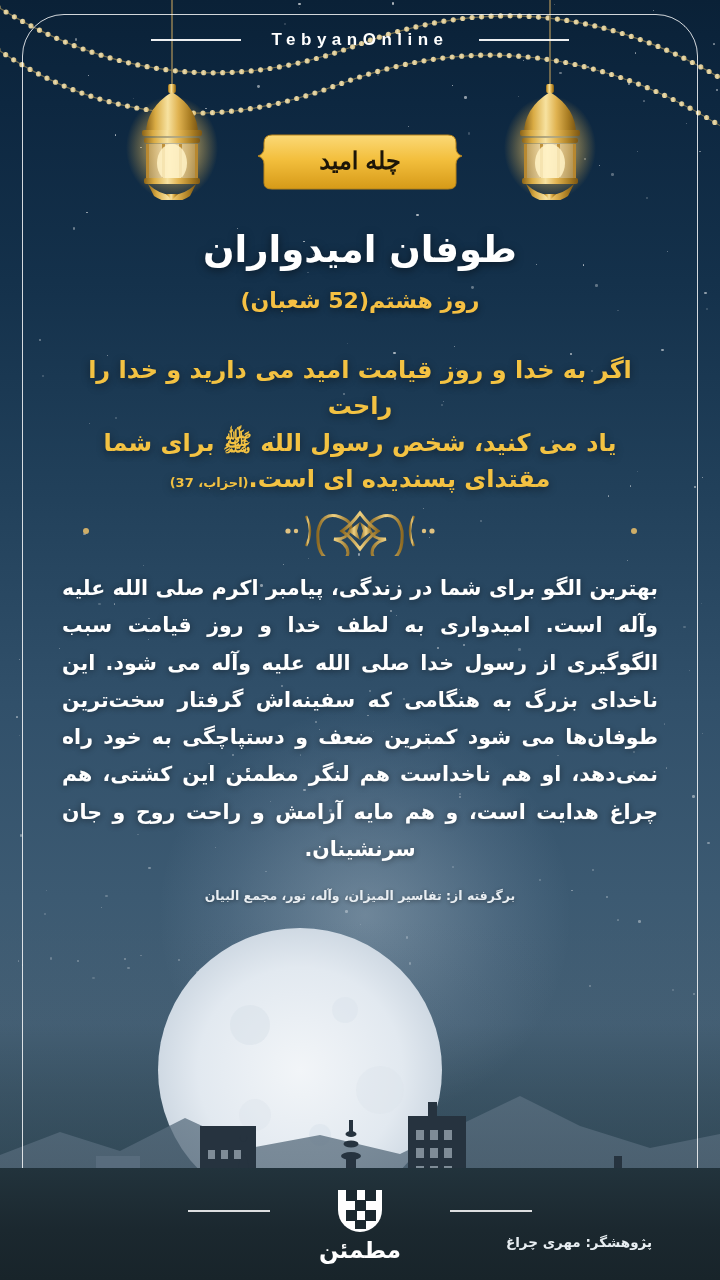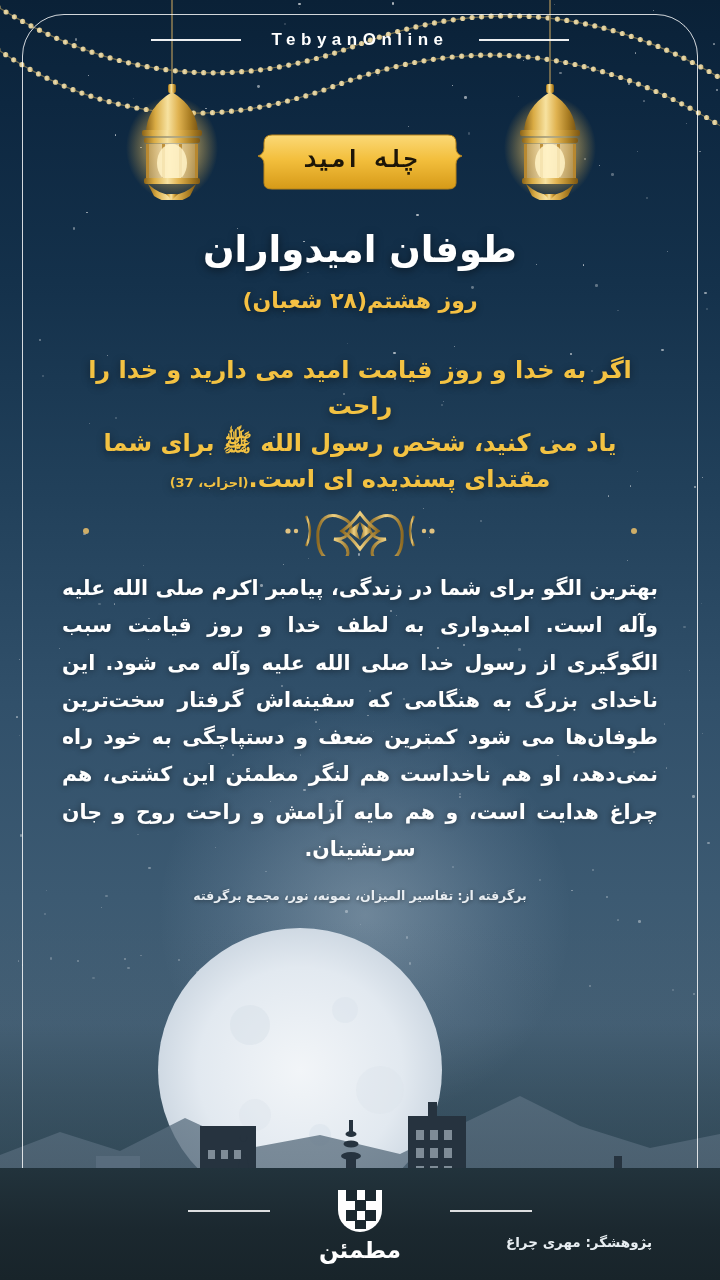--- a/index.html
+++ b/index.html
@@ -75,21 +75,21 @@
   }
   .badge {
     position:relative;
     width:208px; height:58px;
     display:flex; align-items:center; justify-content:center;
   }
   .badge-label {
     position:relative; z-index:3;
     color:#1d1608;
     font-size:24px; font-weight:700;
-    font-family:Liberation Mono, monospace;
+    font-family:Liberation Sans, sans-serif;
     line-height:1;
     transform:translateY(-1px);
   }
 
   
   .title {
     position:absolute; top:228px; left:0; width:720px;
     text-align:center; z-index:12;
     color:#ffffff;
     font-size:37px; font-weight:700;
@@ -813,21 +813,21 @@
           </linearGradient>
         </defs>
         <path d="M16 2 h176 q8 0 8 8 v5 q0 6 6 8 q-6 2 -6 8 v19 q0 6 -8 6 h-176 q-8 0 -8 -6 v-19 q0 -6 -6 -8 q6 -2 6 -8 v-5 q0 -8 8 -8 Z" fill="url(#badgeG)"></path>
         <path d="M16 2 h176 q8 0 8 8 v5 q0 6 6 8 q-6 2 -6 8 v19 q0 6 -8 6 h-176 q-8 0 -8 -6 v-19 q0 -6 -6 -8 q6 -2 6 -8 v-5 q0 -8 8 -8 Z" fill="none" stroke="#b8841a" stroke-width="1"></path>
       </svg>
       <span class="badge-label">چله امید</span>
     </div>
   </div>
 
   <div class="title">طوفان امیدواران</div>
-  <div class="subtitle">روز هشتم(۲۸ شعبان)</div>
+  <div class="subtitle">روز هشتم(52 شعبان)</div>
 
   <div class="verse">
     <span class="ln">اگر به خدا و روز قیامت امید می دارید و خدا را راحت</span>
     <span class="ln">یاد می کنید، شخص رسول الله ﷺ برای شما</span>
     <span class="ln"><span>مقتدای پسندیده ای است.</span><span class="ref">(احزاب، 37)</span></span>
   </div>
 
   <svg class="divider" viewBox="0 0 600 50">
     <defs>
       <linearGradient id="ornG" x1="0" y1="0" x2="1" y2="0">
@@ -853,21 +853,21 @@
     <path d="M354 10 q-8 15 0 30" fill="none" stroke="url(#ornG)" stroke-width="2.4"></path>
     <path d="M258 25 q4 -20 22 -14 q14 5 10 14 q-4 9 -16 8 q14 4 14 14 q-1 9 -14 8 q-18 -2 -16 -30 Z" fill="none" stroke="url(#ornG)" stroke-width="3"></path>
     <path d="M342 25 q-4 -20 -22 -14 q-14 5 -10 14 q4 9 16 8 q-14 4 -14 14 q1 9 14 8 q18 -2 16 -30 Z" fill="none" stroke="url(#ornG)" stroke-width="3"></path>
     <path d="M288 25 l12 -9 l-3 9 l3 9 Z" fill="url(#ornG)"></path>
     <path d="M312 25 l-12 -9 l3 9 l-3 9 Z" fill="url(#ornG)"></path>
     <path d="M300 7 q9 12 18 18 q-9 6 -18 18 q-9 -12 -18 -18 q9 -6 18 -18 Z" fill="none" stroke="url(#ornG)" stroke-width="3"></path>
   </svg>
 
   <div class="body-text">بهترین الگو برای شما در زندگی، پیامبر اکرم صلی الله علیه وآله است. امیدواری به لطف خدا و روز قیامت سبب الگوگیری از رسول خدا صلی الله علیه وآله می شود. این ناخدای بزرگ به هنگامی که سفینه‌اش گرفتار سخت‌ترین طوفان‌ها می شود کمترین ضعف و دستپاچگی به خود راه نمی‌دهد، او هم ناخداست هم لنگر مطمئن این کشتی، هم چراغ هدایت است، و هم مایه آرامش و راحت روح و جان سرنشینان.</div>
 
-  <div class="source-note">برگرفته از: تفاسیر المیزان، نمونه، نور، مجمع برگرفته</div>
+  <div class="source-note">برگرفته از: تفاسیر المیزان، وآله، نور، مجمع البیان</div>
 
   <div class="footer">
     <span class="footer-rule l"></span>
     <span class="footer-rule r"></span>
   </div>
 
   <div class="logo-block">
     <svg width="56" height="50" viewBox="0 0 56 50">
       <path d="M6 4 h44 v20 a22 22 0 0 1 -22 22 a22 22 0 0 1 -22 -22 Z" fill="#ffffff"></path>
       <g fill="#1b282f">

